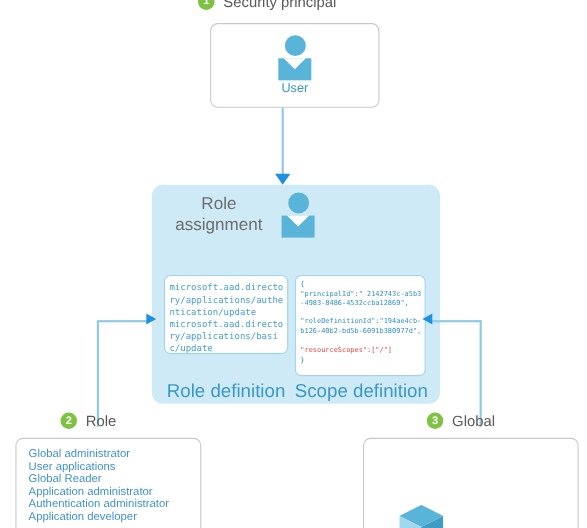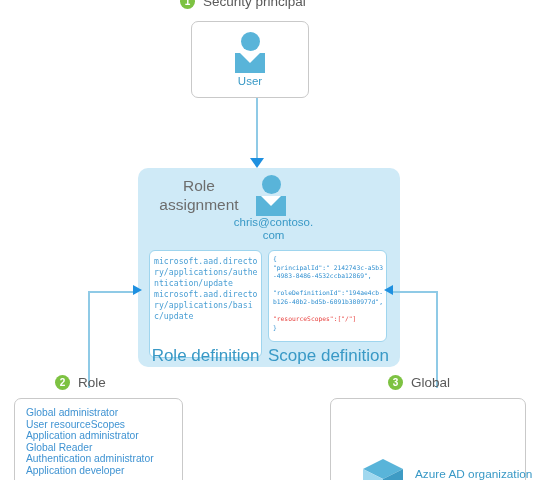--- a/index.html
+++ b/index.html
@@ -51,21 +51,21 @@
     background: #ffffff;
     border: 1px solid #c9c9c9;
     border-radius: 7px;
     box-sizing: border-box;
   }
 
   
   #user-card {
     left: 191px;
     top: 21px;
-    width: 118px;
+    width: 154px;
     height: 77px;
   }
   .person-icon {
     position: absolute;
     left: 50%;
     transform: translateX(-50%);
   }
   .person-head {
     width: 19px;
     height: 19px;
@@ -163,21 +163,21 @@
     background: #ffffff;
     border: 1px solid #9fd5ee;
     border-radius: 6px;
     box-sizing: border-box;
     overflow: hidden;
   }
   #role-definition-box {
     left: 11px;
     top: 82px;
     width: 113px;
-    height: 108px;
+    height: 72px;
   }
   #role-definition-text {
     margin: 0;
     padding: 5px 0 0 4px;
     font-family: "DejaVu Sans Mono", monospace;
     font-size: 8.2px;
     line-height: 11.1px;
     color: #4a9fd4;
     white-space: pre-wrap;
     word-break: break-all;
@@ -343,21 +343,20 @@
 <div id="arrow-user-role"></div>
 
 <div id="role-assignment-panel">
 
   <div id="role-assignment-title">Role<br>assignment</div>
 
   <div class="person-icon" id="assignment-person-icon">
     <div class="person-head"></div>
     <div class="person-body"></div>
   </div>
-  <div id="assignment-user-label">chris@contoso.com</div>
 
   <div class="def-box" id="role-definition-box">
     <pre id="role-definition-text">microsoft.aad.directory/applications/authentication/update
 microsoft.aad.directory/applications/basic/update</pre>
   </div>
   <div class="def-caption" id="role-definition-caption">Role definition</div>
 
   <div class="def-box" id="scope-definition-box">
     <pre class="json-text"><span class="brace">{</span>
 <span>"principalId":" 2142743c-a5b3-4983-8486-4532ccba12869",</span>
@@ -388,28 +387,27 @@
 </div>
 
 <div class="step" id="step-scope">
   <div class="step-badge">3</div>
   <div class="step-label">Global</div>
 </div>
 
 <div class="card" id="role-list-card">
   <ul id="role-list">
     <li>Global administrator</li>
-    <li>User resourceScopes</li>
+    <li>User applications</li>
+    <li>Global Reader</li>
     <li>Application administrator</li>
-    <li>Global Reader</li>
     <li>Authentication administrator</li>
     <li>Application developer</li>
   </ul>
 </div>
 
 <div class="card" id="org-card">
   <svg id="org-cube" viewBox="0 0 40 42">
     <polygon points="20,0 40,10 20,20 0,10" fill="#59b4d9"></polygon>
     <polygon points="0,10 20,20 20,42 0,32" fill="#a0d8ef"></polygon>
     <polygon points="20,20 40,10 40,32 20,42" fill="#3e9bc4"></polygon>
   </svg>
-  <div id="org-label">Azure AD organization</div>
 </div>
 
 </body></html>

